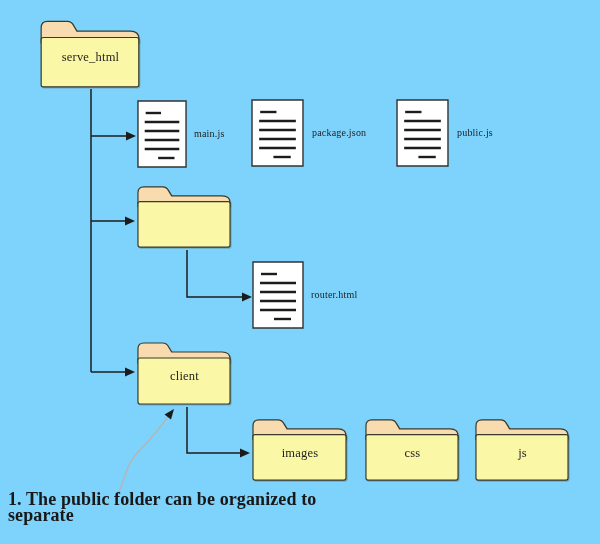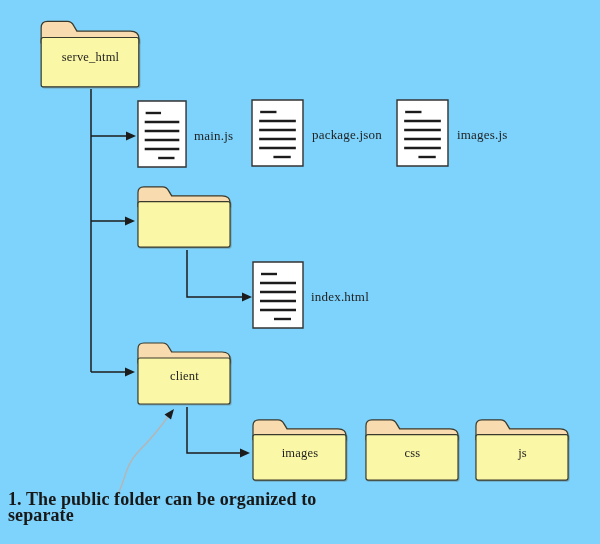--- a/index.html
+++ b/index.html
@@ -9,21 +9,21 @@
   }
   .node{position:absolute;}
   .folder svg, .file svg{display:block;width:100%;height:100%;}
   .folder{filter:drop-shadow(1px 1px 0 rgba(90,90,70,0.35));}
   .flabel{
     position:absolute;left:0;right:0;top:52%;transform:translateY(-50%);
     text-align:center;font-size:12.5px;color:#1f1f1f;letter-spacing:0.2px;
     padding-top:6px;
   }
   .filelabel{
-    position:absolute;font-size:13px;color:#1f1f1f;white-space:nowrap;letter-spacing:0.2px;
+    position:absolute;font-size:10px;color:#1f1f1f;white-space:nowrap;letter-spacing:0.2px;
   }
   #connectors{position:absolute;left:0;top:0;width:600px;height:544px;}
   .annotation{
     position:absolute;left:8px;top:492px;width:370px;
     font-weight:bold;font-size:18px;line-height:15.5px;color:#181818;
     letter-spacing:0.1px;
   }
   .annotation .line2{padding-left:11px;}
 </style>
 </head>
@@ -95,21 +95,21 @@
       <g stroke="#1c1c1c" stroke-width="2.4">
         <line x1="9" y1="13" x2="25" y2="13"></line>
         <line x1="8" y1="22" x2="44" y2="22"></line>
         <line x1="8" y1="31" x2="44" y2="31"></line>
         <line x1="8" y1="40" x2="44" y2="40"></line>
         <line x1="8" y1="49" x2="44" y2="49"></line>
         <line x1="22" y1="58" x2="39" y2="58"></line>
       </g>
     </svg>
   </div>
-  <span class="filelabel" style="left:457px;top:127px">images.js</span>
+  <span class="filelabel" style="left:457px;top:127px">public.js</span>
 
   <div class="node folder" style="left:135px;top:181px;width:99px;height:69px">
     <svg viewBox="0 0 100 70" preserveAspectRatio="none">
       <path d="M3,24 L3,12 Q3,6 9,6 L28,6 Q32,6 34,10 L37,15 L88,15 Q96,15 96,22 L96,26 L3,26 Z" fill="#F8DBAE" stroke="#3a3a2c" stroke-width="1.2" vector-effect="non-scaling-stroke"></path>
       <rect x="3" y="21" width="93" height="46" rx="2" fill="#FAF7A6" stroke="#3a3a2c" stroke-width="1.2" vector-effect="non-scaling-stroke"></rect>
     </svg>
   </div>
 
   <div class="node file" style="left:252px;top:261px;width:52px;height:68px">
     <svg viewBox="0 0 52 68" preserveAspectRatio="none">
@@ -117,21 +117,21 @@
       <g stroke="#1c1c1c" stroke-width="2.4">
         <line x1="9" y1="13" x2="25" y2="13"></line>
         <line x1="8" y1="22" x2="44" y2="22"></line>
         <line x1="8" y1="31" x2="44" y2="31"></line>
         <line x1="8" y1="40" x2="44" y2="40"></line>
         <line x1="8" y1="49" x2="44" y2="49"></line>
         <line x1="22" y1="58" x2="39" y2="58"></line>
       </g>
     </svg>
   </div>
-  <span class="filelabel" style="left:311px;top:289px">index.html</span>
+  <span class="filelabel" style="left:311px;top:289px">router.html</span>
 
   <div class="node folder" style="left:135px;top:337px;width:99px;height:70px">
     <svg viewBox="0 0 100 70" preserveAspectRatio="none">
       <path d="M3,24 L3,12 Q3,6 9,6 L28,6 Q32,6 34,10 L37,15 L88,15 Q96,15 96,22 L96,26 L3,26 Z" fill="#F8DBAE" stroke="#3a3a2c" stroke-width="1.2" vector-effect="non-scaling-stroke"></path>
       <rect x="3" y="21" width="93" height="46" rx="2" fill="#FAF7A6" stroke="#3a3a2c" stroke-width="1.2" vector-effect="non-scaling-stroke"></rect>
     </svg>
     <span class="flabel">client</span>
   </div>
 
   <div class="node folder" style="left:250px;top:414px;width:100px;height:69px">

